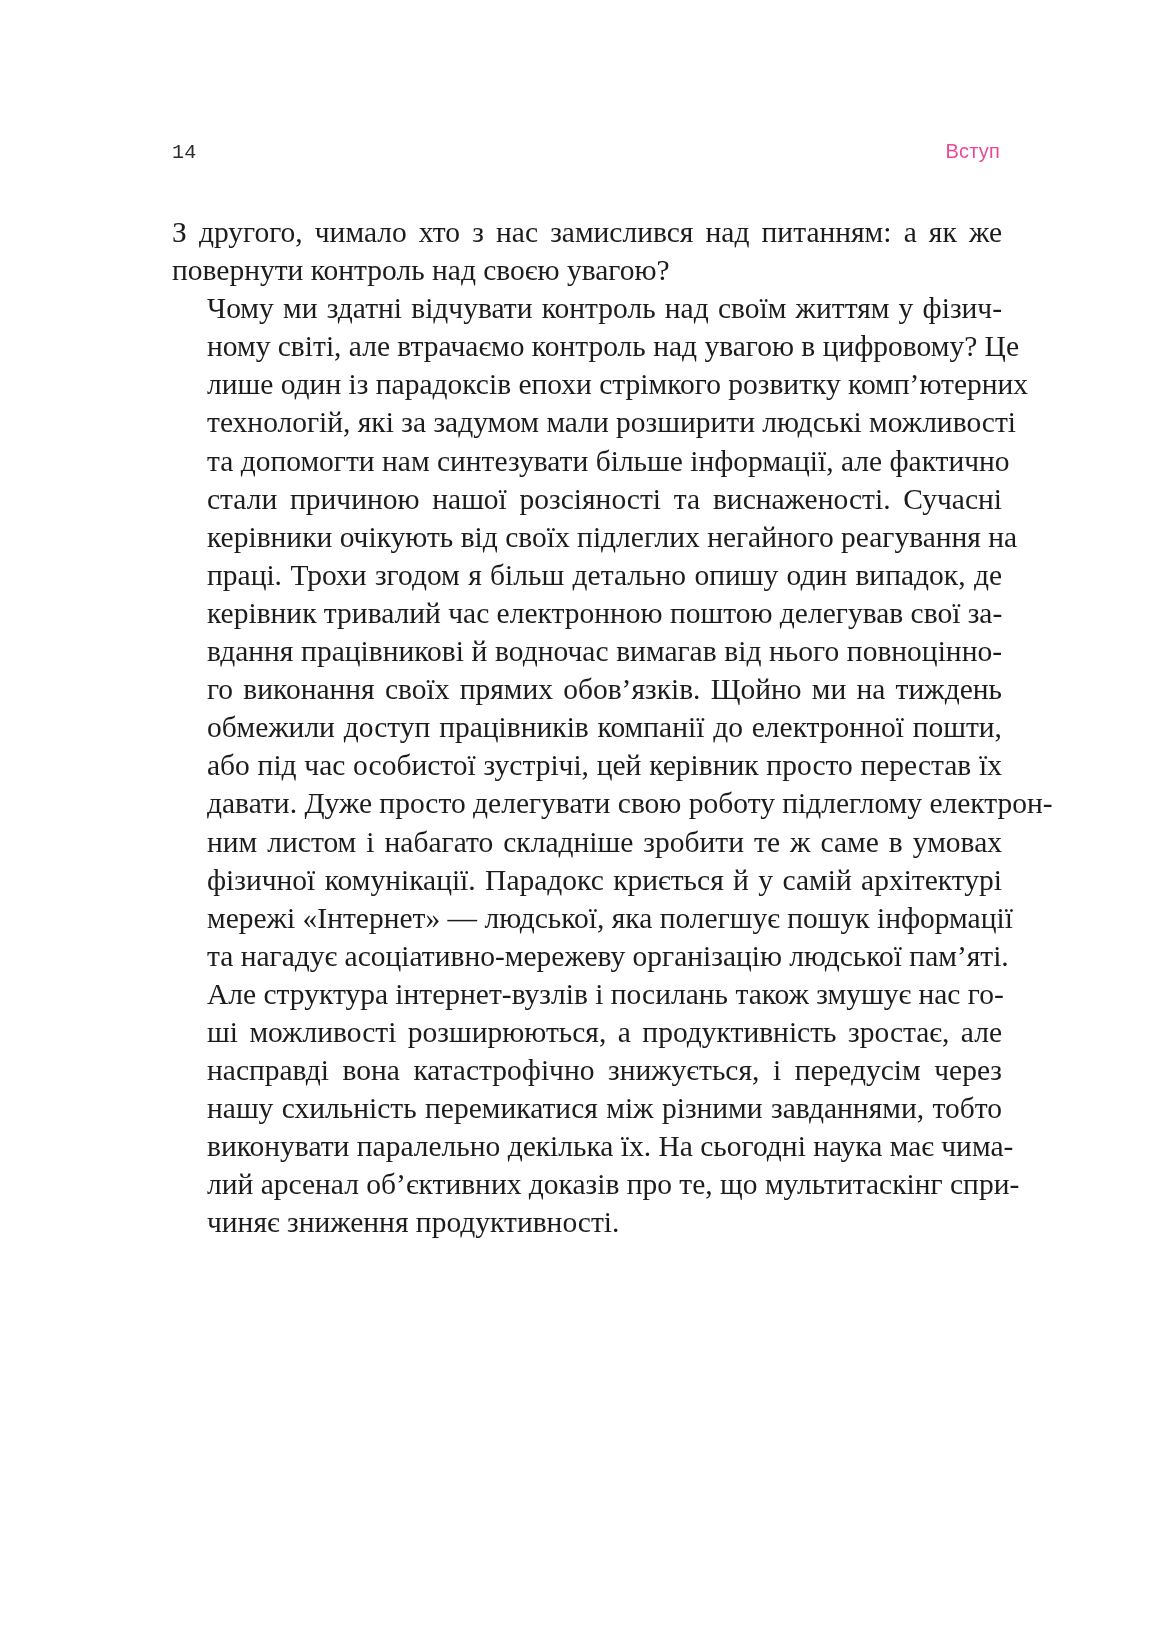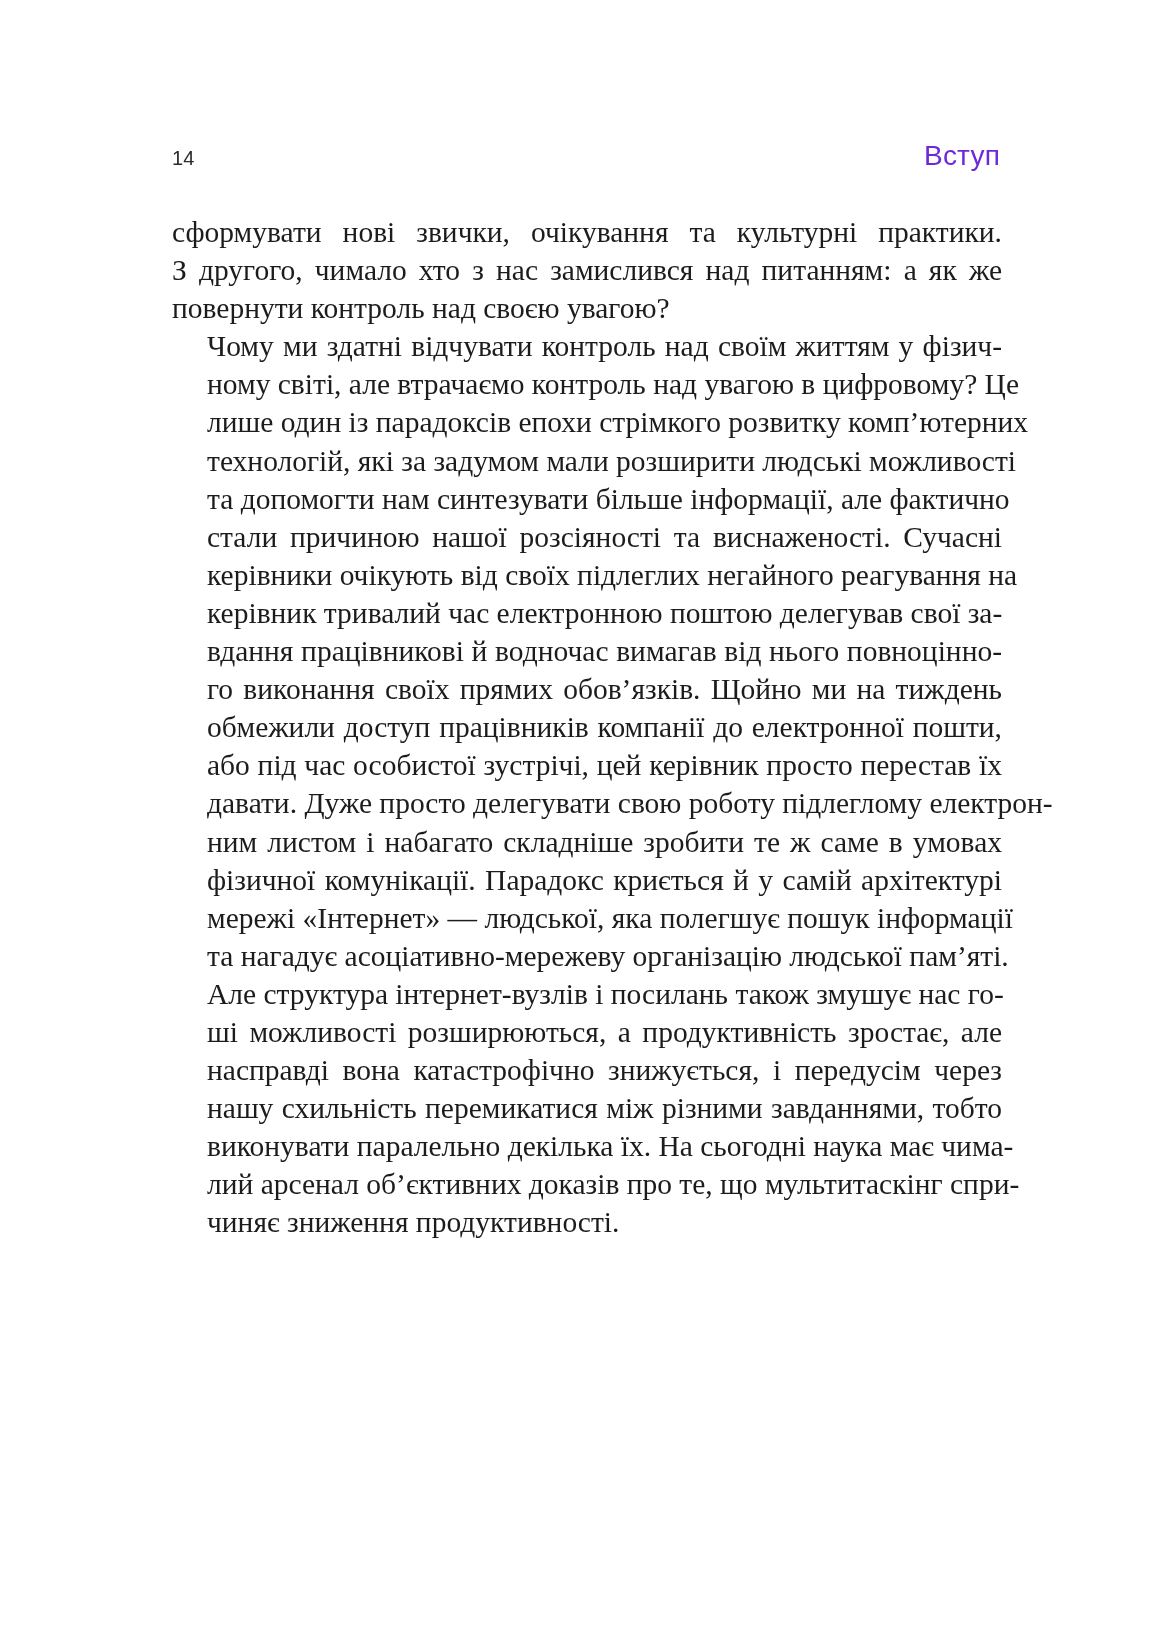--- a/index.html
+++ b/index.html
@@ -25,28 +25,28 @@
     width: 828px;
     display: flex;
     justify-content: space-between;
     align-items: baseline;
     font-family: "Liberation Sans", sans-serif;
     font-size: 20px;
     color: #2b2b2b;
     letter-spacing: 0.2px;
   }
   .folio {
-    font-family: Liberation Sans, sans-serif;
+    font-family: Liberation Mono, monospace;
     font-size: 20px;
     color: #2b2b2b;
   }
   .chapter-label {
     font-family: "Liberation Sans", sans-serif;
-    font-size: 28px;
-    color: #6d28d9;
+    font-size: 20px;
+    color: #ec4899;
   }
 
   
   .textblock {
     position: absolute;
     top: 213px;
     left: 172px;
     width: 830px;
     font-family: "Liberation Serif", "DejaVu Serif", serif;
     font-size: 29.5px;
@@ -88,33 +88,33 @@
 <div class="page" style="background: rgb(255, 255, 255);">
 
   <div class="running-head">
     <span class="folio">14</span>
     <span class="chapter-label">Вступ</span>
   </div>
 
   <div class="textblock" style="color: rgb(28, 28, 28);">
 
     <p class="cont">
-      <span class="ln">сформувати нові звички, очікування та культурні практики.</span>
       <span class="ln">З другого, чимало хто з нас замислився над питанням: а як же</span>
       <span class="ln last">повернути контроль над своєю увагою?</span>
     </p>
 
     <p class="indent">
       <span class="ln first-indent">Чому ми здатні відчувати контроль над своїм життям у фізич-</span>
       <span class="ln">ному світі, але втрачаємо контроль над увагою в цифровому? Це</span>
       <span class="ln">лише один із парадоксів епохи стрімкого розвитку комп’ютерних</span>
       <span class="ln">технологій, які за задумом мали розширити людські можливості</span>
       <span class="ln">та допомогти нам синтезувати більше інформації, але фактично</span>
       <span class="ln">стали причиною нашої розсіяності та виснаженості. Сучасні</span>
       <span class="ln">керівники очікують від своїх підлеглих негайного реагування на</span>
+      <span class="ln">праці. Трохи згодом я більш детально опишу один випадок, де</span>
       <span class="ln">керівник тривалий час електронною поштою делегував свої за-</span>
       <span class="ln">вдання працівникові й водночас вимагав від нього повноцінно-</span>
       <span class="ln">го виконання своїх прямих обов’язків. Щойно ми на тиждень</span>
       <span class="ln">обмежили доступ працівників компанії до електронної пошти,</span>
       <span class="ln">або під час особистої зустрічі, цей керівник просто перестав їх</span>
       <span class="ln">давати. Дуже просто делегувати свою роботу підлеглому електрон-</span>
       <span class="ln">ним листом і набагато складніше зробити те ж саме в умовах</span>
       <span class="ln">фізичної комунікації. Парадокс криється й у самій архітектурі</span>
       <span class="ln">мережі «Інтернет» — людської, яка полегшує пошук інформації</span>
       <span class="ln">та нагадує асоціативно-мережеву організацію людської пам’яті.</span>

